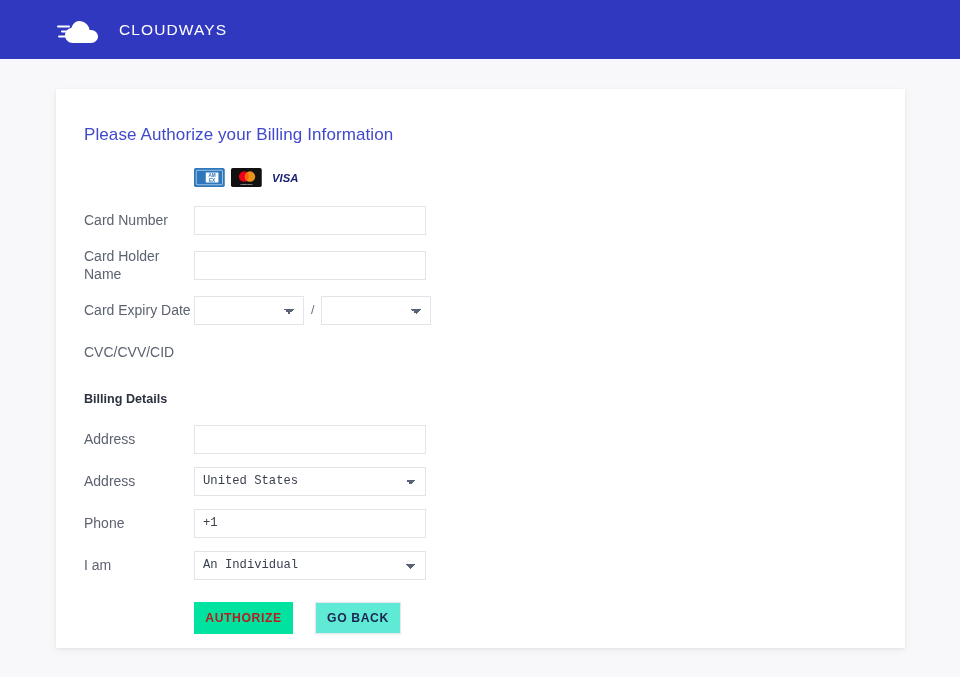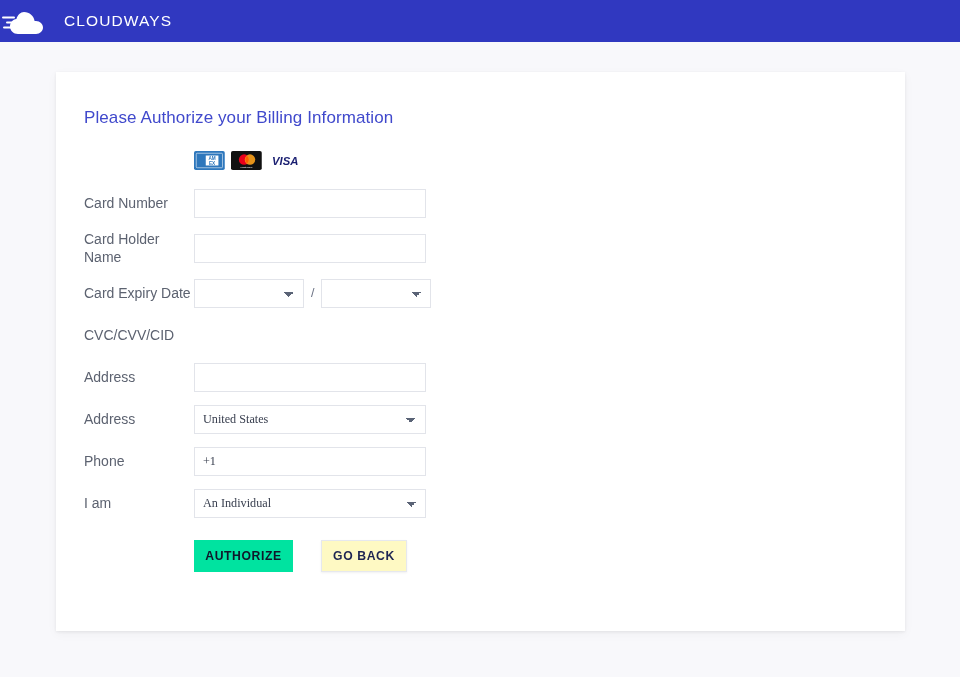--- a/index.html
+++ b/index.html
@@ -9,24 +9,25 @@
   body {
     width: 960px;
     height: 677px;
     background: #f8f8fb;
     font-family: "Liberation Sans", sans-serif;
     overflow: hidden;
   }
 
   
   .header {
-    height: 42px;
+    height: 59px;
     background: #3038c0;
     display: flex;
     align-items: center;
+    padding-left: 55px;
     box-sizing: border-box;
   }
   .logo-wrap {
     display: flex;
     align-items: center;
   }
   .logo-mark {
     width: 54px;
     height: 28px;
     display: block;
@@ -92,21 +93,21 @@
   .control {
     display: flex;
     align-items: center;
   }
   .field {
     width: 232px;
     height: 29px;
     border: 1px solid #e2e4ea;
     background: #ffffff;
     box-sizing: border-box;
-    font-family: Liberation Serif, serif;
+    font-family: Liberation Mono, monospace;
     font-size: 12.2px;
     color: #3a4050;
     padding: 0 8px;
     outline: none;
     border-radius: 0;
   }
   .field::placeholder { color: #b7bcc7; }
 
   select.field {
     -webkit-appearance: none;
@@ -154,31 +155,31 @@
     font-family: "Liberation Sans", sans-serif;
     font-size: 12.2px;
     font-weight: bold;
     letter-spacing: 0.6px;
     border: none;
     cursor: pointer;
     box-sizing: border-box;
   }
   .btn-authorize {
     background: #00e3a0;
-    color: #0f172a;
+    color: #b91c1c;
     height: 32px;
     width: 99px;
     text-align: center;
   }
   .btn-goback {
-    background: #fef9c3;
+    background: #5eead4;
     color: #1d2452;
     height: 32px;
     width: 86px;
-    margin-left: 28px;
+    margin-left: 22px;
     border: 1px solid #e6e8ee;
     box-shadow: 0 1px 2px rgba(0,0,0,0.06);
   }
 </style>
 </head>
 <body>
 
 <div class="header">
   <div class="logo-wrap">
     <span>
@@ -247,20 +248,21 @@
           <select class="field field-sm"><option value=""></option><option value="01">01</option><option value="02">02</option><option value="03">03</option><option value="04">04</option><option value="05">05</option><option value="06">06</option><option value="07">07</option><option value="08">08</option><option value="09">09</option><option value="10">10</option><option value="11">11</option><option value="12">12</option></select>
           <span class="slash">/</span>
           <select class="field field-sm"><option value=""></option><option value="2023">2023</option><option value="2024">2024</option><option value="2025">2025</option><option value="2026">2026</option><option value="2027">2027</option><option value="2028">2028</option><option value="2029">2029</option><option value="2030">2030</option></select>
         </div>
       </div>
 
       <div class="row">
         <div class="label">CVC/CVV/CID</div>
       </div>
 
+      <div class="section-title">Billing Details</div>
 
       <div class="row">
         <div class="label">Address</div>
         <div class="control">
           <input class="field" type="text" value="" style="">
         </div>
       </div>
 
 
       <div class="row">

